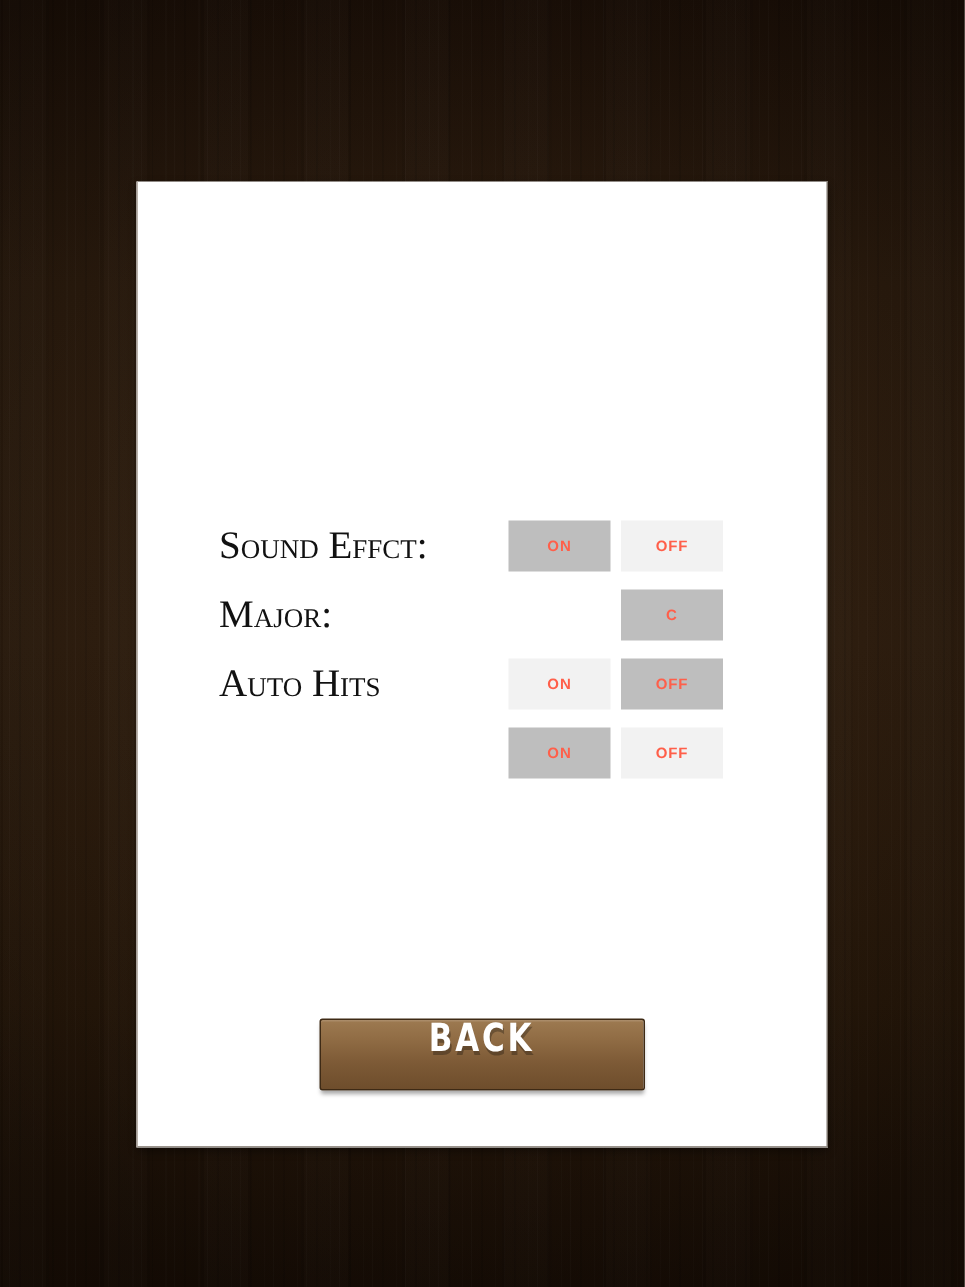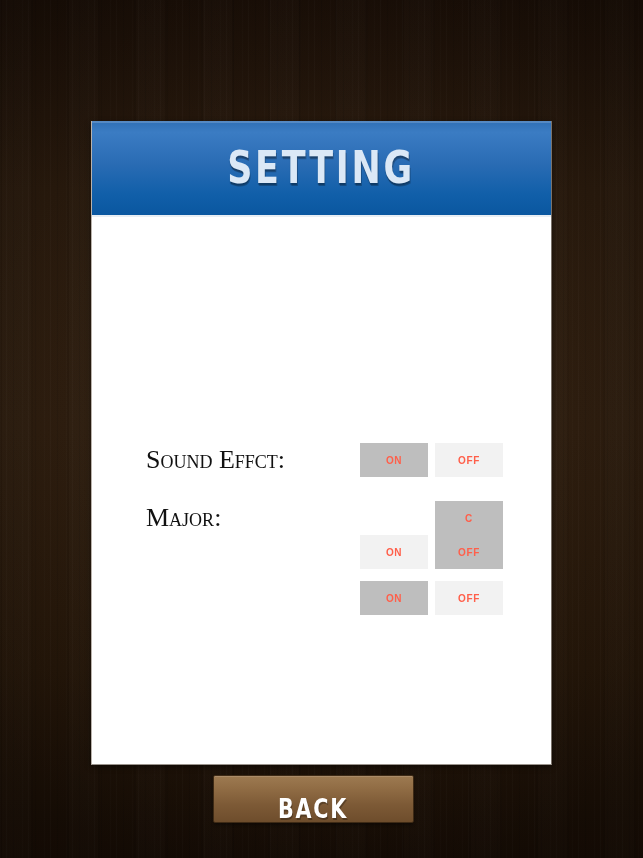--- a/index.html
+++ b/index.html
@@ -117,21 +117,20 @@
     position: absolute;
     left: 0;
     top: 0;
     width: 461px;
   }
   .row {
     position: absolute;
     left: 0;
     width: 461px;
     height: 34px;
-    padding-left: 21px;
   }
   .row-label {
     position: absolute;
     left: 54px;
     top: 0;
     height: 34px;
     line-height: 34px;
     font-family: "Liberation Serif", "DejaVu Serif", serif;
     font-variant: small-caps;
     font-size: 26px;
@@ -166,33 +165,33 @@
   }
   .opt.wide {
     min-width: 150px;
   }
 
   
   .back-button {
     position: absolute;
     left: 121px;
     top: 558px;
-    width: 201px;
+    width: 217px;
     height: 48px;
     box-sizing: border-box;
     border: 1px solid #3e2a15;
     border-radius: 2px;
     background: linear-gradient(180deg,
         #9d7a51 0%,
         #916d45 26%,
         #7d5a36 62%,
         #6e4d2c 100%);
     box-shadow: 0 3px 3px -1px rgba(0,0,0,0.35), inset 0 1px 0 rgba(255,255,255,0.14);
     display: flex;
-    align-items: flex-end;
+    align-items: flex-start;
     justify-content: center;
     cursor: pointer;
   }
   .back-label {
     font-family: "DejaVu Sans", sans-serif;
     font-weight: 700;
     font-size: 23px;
     letter-spacing: 2px;
     color: #ffffff;
     text-shadow: 1px 2px 0 rgba(0,0,0,0.28);
@@ -201,41 +200,39 @@
     -webkit-font-smoothing: none;
   }
 </style>
 </head>
 <body>
 
 <div id="app">
 
   <div class="card">
 
-    <div class="card-header">
-      <div class="header-title">SETTING</div>
-    </div>
 
     <div class="card-body">
 
       <div class="settings" id="settings-list">
           <div class="row" style="top: 226px;">
             <div class="row-label">Sound Effct:</div>
             <div class="row-options">
               <div class="opt selected">ON</div>
               <div class="opt">OFF</div>
             </div>
           </div>
-          <div class="row" style="top: 284px; text-decoration: underline;">
+          <div class="row" style="top: 272px; text-decoration: underline;">
             <div class="row-label">Major:</div>
             <div class="row-options">
               <div class="opt selected">C</div>
             </div>
           </div>
           <div class="row" style="top: 318px;">
+            <div class="row-label">Auto Hits</div>
             <div class="row-options">
               <div class="opt">ON</div>
               <div class="opt selected">OFF</div>
             </div>
           </div>
           <div class="row" style="top: 364px;">
             <div class="row-options">
               <div class="opt selected">ON</div>
               <div class="opt">OFF</div>
             </div>

